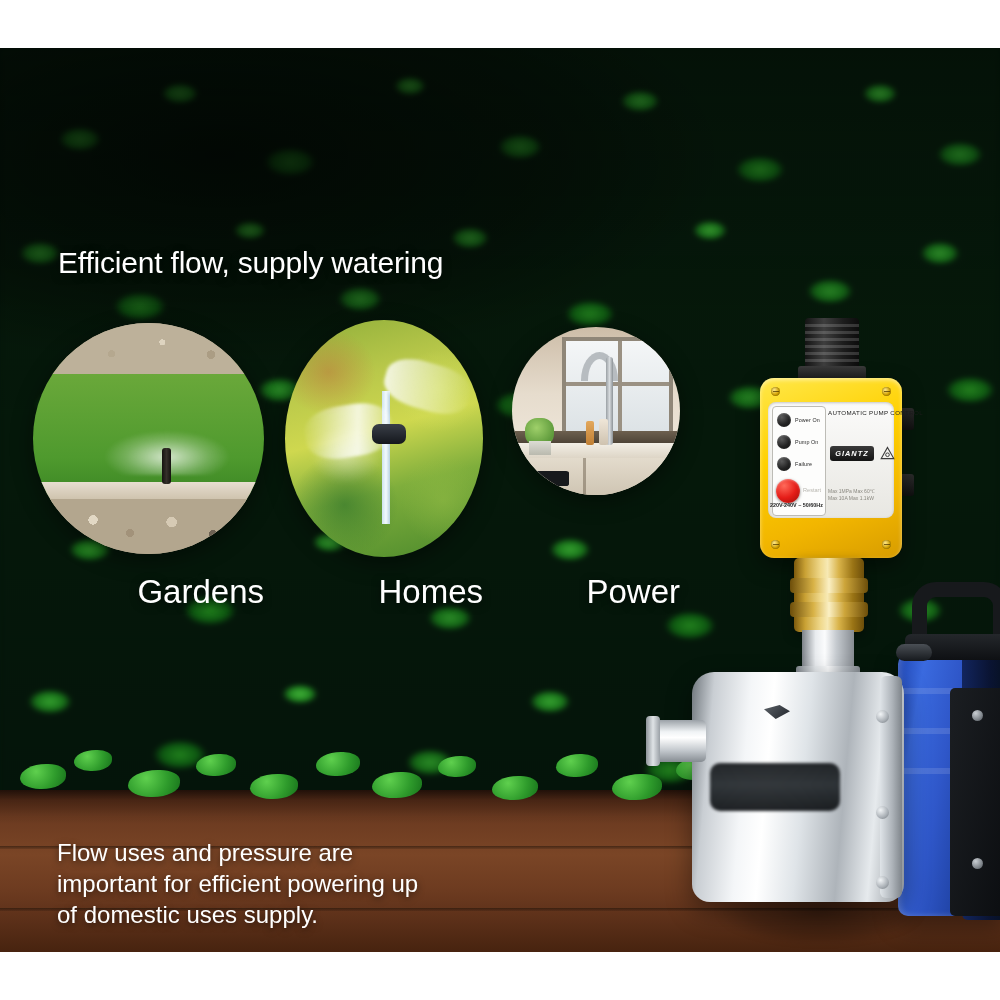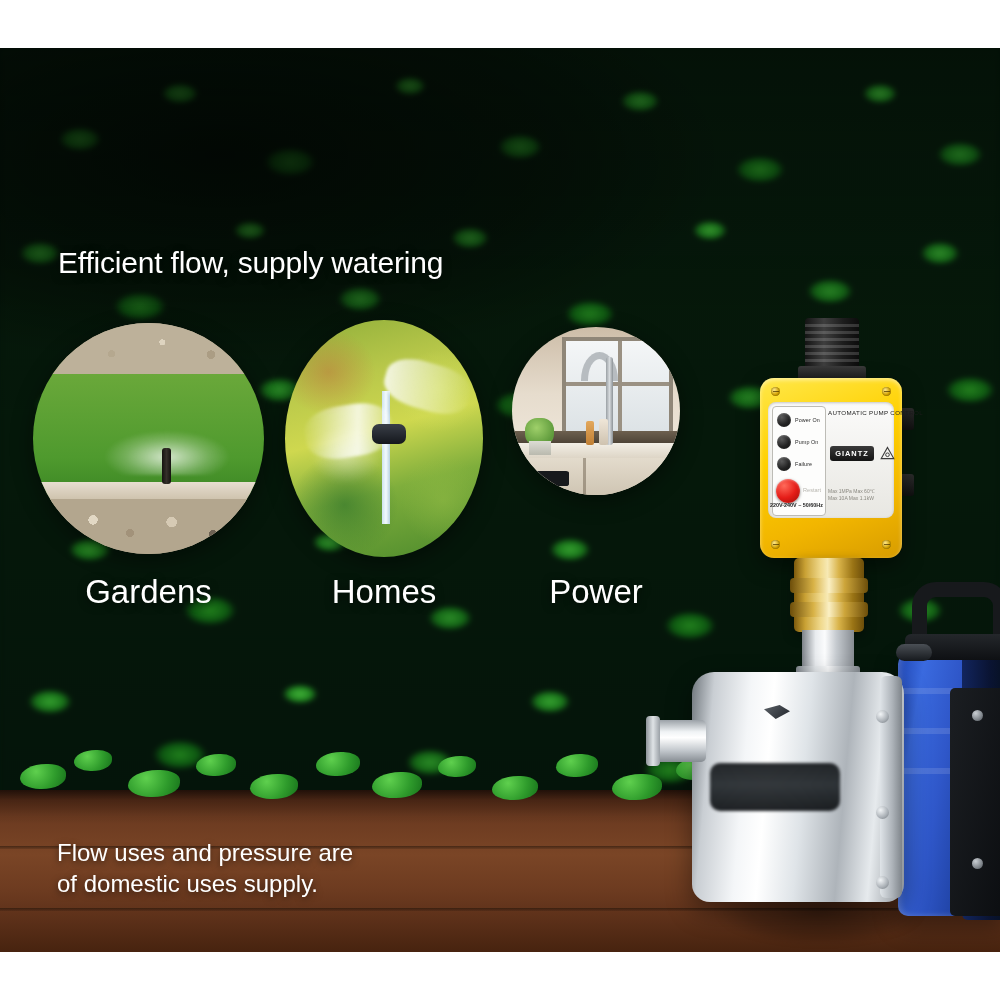--- a/index.html
+++ b/index.html
@@ -87,21 +87,21 @@
     font-weight:700;letter-spacing:-1.2px;text-shadow:0 2px 10px rgba(0,0,0,.55);white-space:nowrap;}
   .subhead{position:absolute;left:58px;top:200px;color:#fff;font-size:30px;line-height:1.0;
     font-weight:400;letter-spacing:-.2px;text-shadow:0 2px 8px rgba(0,0,0,.55);white-space:nowrap;}
 
   
   .uses{position:absolute;left:0;top:0;width:1000px;height:904px;}
   .use{position:absolute;}
   .use .disc{position:absolute;border-radius:50%;overflow:hidden;
     box-shadow:0 6px 22px rgba(0,0,0,.45);}
   .use .cap{position:absolute;color:#fff;font-size:33px;font-weight:400;
-    text-shadow:0 2px 9px rgba(0,0,0,.6);white-space:nowrap;text-align:center;}
+    text-shadow:0 2px 9px rgba(0,0,0,.6);white-space:nowrap;text-align:right;}
 
   
   .a-garden{position:absolute;inset:0;background:linear-gradient(180deg,#b9ad96 0%,#a89a82 14%,#6aa83a 22%,#4f9a2e 58%,#3f8a26 72%,#cfc3ad 80%,#b6a992 100%);}
   .a-garden .gravel-top{position:absolute;left:0;top:0;width:100%;height:22%;
     background-image:radial-gradient(circle 5px at 14% 45%, #cfc4ae 0 60%, transparent 61%),
       radial-gradient(circle 6px at 34% 60%, #b5a88f 0 60%, transparent 61%),
       radial-gradient(circle 5px at 56% 38%, #ded4c0 0 60%, transparent 61%),
       radial-gradient(circle 7px at 77% 62%, #ab9d84 0 60%, transparent 61%),
       radial-gradient(circle 5px at 92% 40%, #c8bca4 0 60%, transparent 61%);
     background-color:#bdb19a;}
@@ -191,21 +191,21 @@
   .led-lbl{position:absolute;left:22px;font-size:5.4px;color:#2a2a2a;white-space:nowrap;letter-spacing:.1px;}
   .btn-restart{position:absolute;left:3px;top:72px;width:24px;height:24px;border-radius:50%;
     background:radial-gradient(circle at 34% 28%, #ff6a5a 0%, #e51d18 52%, #9d0b08 100%);
     box-shadow:0 1px 3px rgba(0,0,0,.5), inset 0 1px 2px rgba(255,255,255,.35);}
   .lbl-restart{position:absolute;left:30px;top:80px;font-size:5.6px;color:#b9b7b0;}
   .volt{position:absolute;left:2px;top:100px;font-size:5.4px;color:#1d1d1d;white-space:nowrap;font-weight:600;}
 
   .ctl-title{position:absolute;left:60px;top:7px;font-size:6.2px;color:#1b1b1b;letter-spacing:.35px;white-space:nowrap;}
   .brand{position:absolute;left:62px;top:44px;width:44px;height:15px;border-radius:3px;
     background:linear-gradient(180deg,#3a3a3a,#131313);display:flex;align-items:center;justify-content:center;}
-  .brand span{color:#fff;font-size:7.4px;font-weight:700;letter-spacing:1px;}
+  .brand span{color:#fff;font-size:7.4px;font-weight:700;letter-spacing:1px;font-style:italic;}
   .cert{position:absolute;left:112px;top:44px;width:15px;height:14px;}
   .spec{position:absolute;left:60px;top:86px;font-size:5px;color:#8a8880;line-height:7px;white-space:nowrap;}
 
   
   .lug{position:absolute;left:248px;width:16px;height:22px;border-radius:3px;
     background:linear-gradient(180deg,#2d2d2d,#101010);}
 
   
   .brass-top{position:absolute;left:150px;top:298px;width:56px;height:20px;border-radius:3px;
     background:linear-gradient(90deg,#8a6410,#e0bb4e 22%,#f3dc92 44%,#c79a २6 66%,#8a6410 100%);}
@@ -346,20 +346,21 @@
             <div class="bot2"></div>
           </div>
         </div>
         <div class="cap" style="left:512px;top:525px;width:168px;">Power</div>
       </div>
 
     </div>
 
     <div class="caption">
       <div>Flow uses and pressure are</div>
+      <div>important for efficient powering up</div>
       <div>of domestic uses supply.</div>
     </div>
 
     <div class="pump">
 
       <div class="ctl-neck">
         <div class="thread" style="top:6px"></div>
         <div class="thread" style="top:13px"></div>
         <div class="thread" style="top:20px"></div>
         <div class="thread" style="top:27px"></div>

